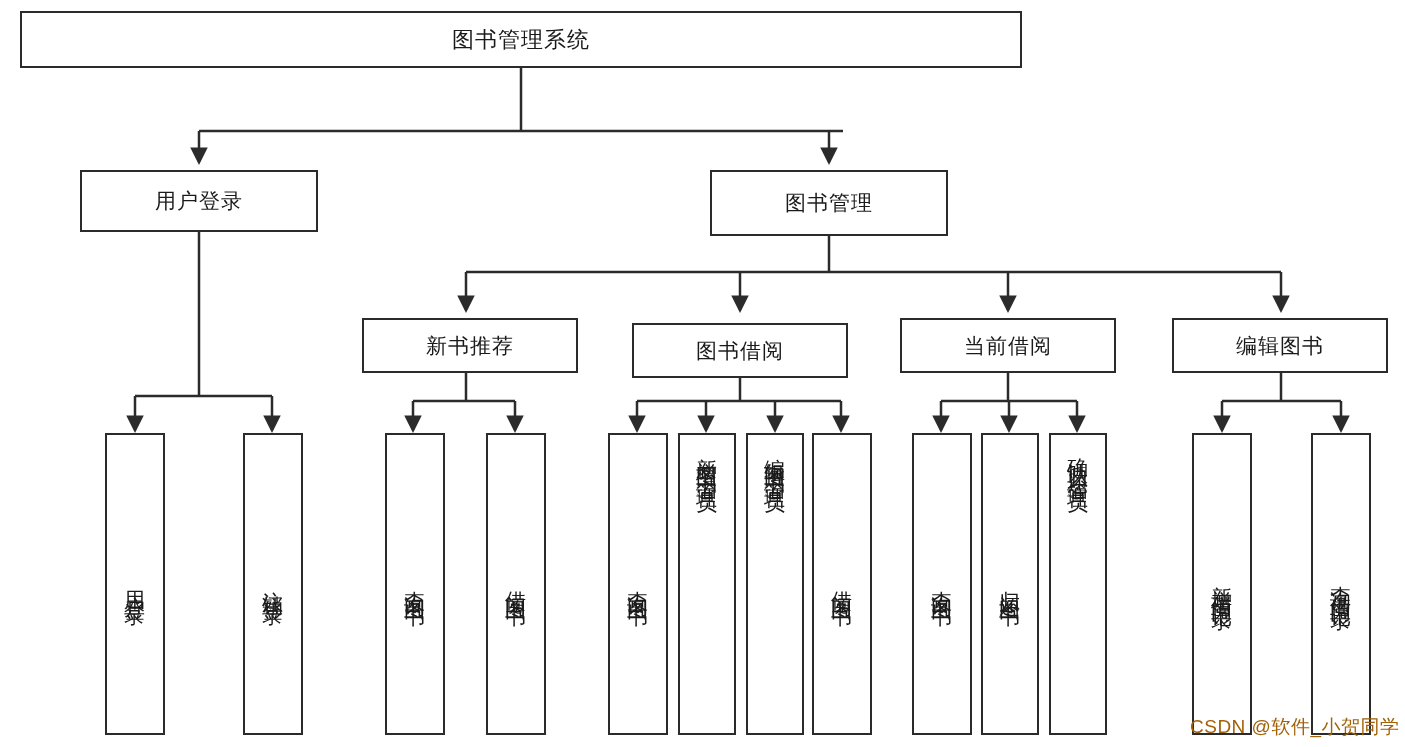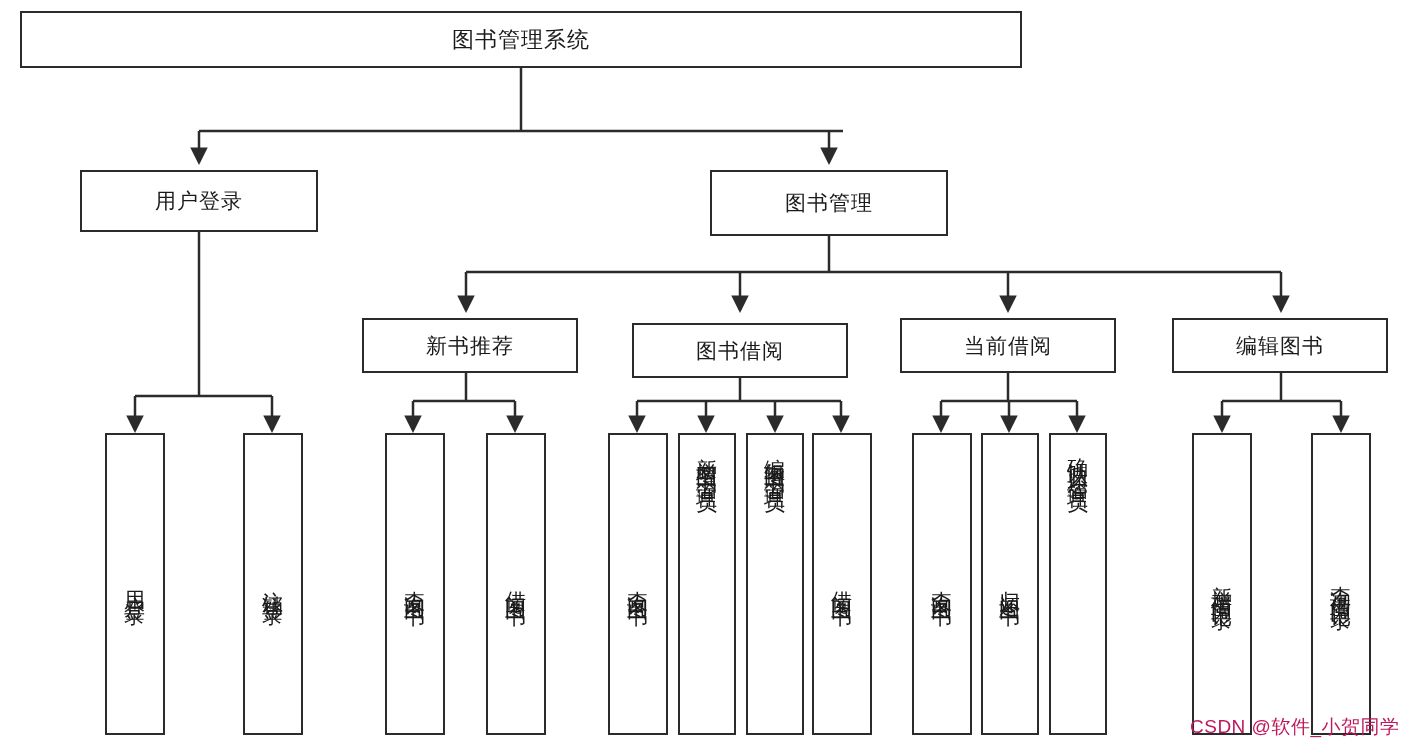--- a/index.html
+++ b/index.html
@@ -65,21 +65,21 @@
     align-items: center;
     justify-content: center;
   }
   .leaf.tall-text .leaf-inner {
     align-items: flex-start;
     padding-top: 6px;
   }
   .watermark {
     position: absolute;
     font-size: 19px;
-    color: #be185d;
+    color: #a16207;
     white-space: nowrap;
     letter-spacing: 0.5px;
     pointer-events: none;
   }
 </style>
 </head>
 <body>
 
 <div id="canvas">
 

